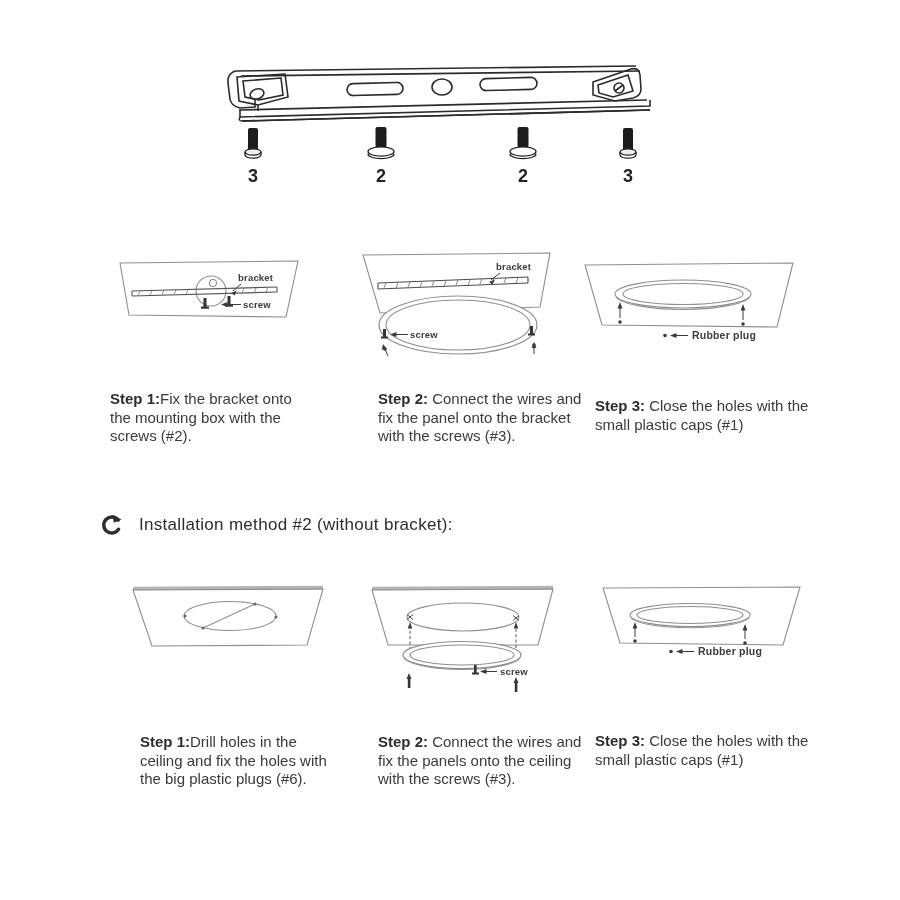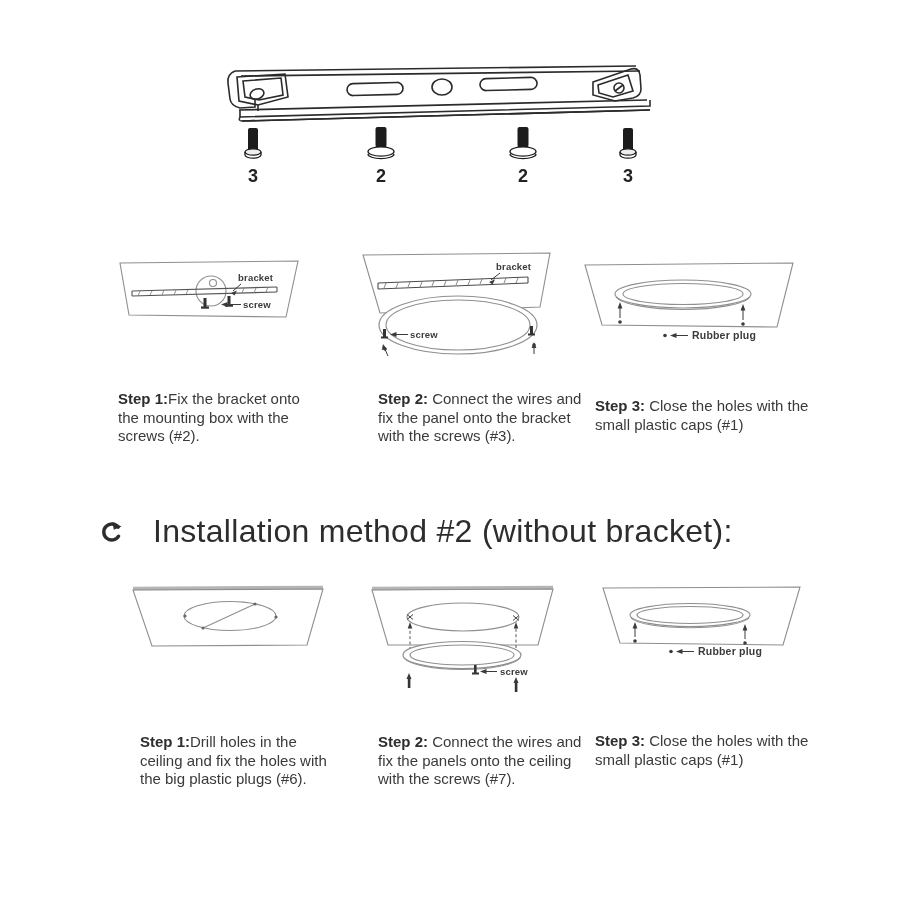--- a/index.html
+++ b/index.html
@@ -10,22 +10,22 @@
   .abs{position:absolute;}
   svg{display:block;}
   svg text{font-family:"Liberation Sans",sans-serif;}
   .qty{font-size:18px;font-weight:600;fill:#222222;}
   .figlabel{font-size:9.5px;font-weight:700;fill:#3b3b3b;letter-spacing:.2px;}
   .cap{
     position:absolute;font-size:15px;line-height:18.5px;color:#3a3a3a;
   }
   .cap b{color:#2e2e2e;}
   .heading{
-    position:absolute;display:flex;align-items:center;gap:29px;
-    color:#2d2d2d;font-size:32px;letter-spacing:.3px;text-align:right;
+    position:absolute;display:flex;align-items:center;gap:15px;
+    color:#2d2d2d;font-size:17px;letter-spacing:.3px;text-align:right;
   }
   .gray{stroke:#8f8f8f;fill:none;stroke-width:1.1;}
   .dark{stroke:#2b2b2b;fill:none;stroke-width:1.6;}
   .lbl-arrow{stroke:#3b3b3b;stroke-width:1;}
   .lbl-head{fill:#3b3b3b;stroke:none;}
 </style>
 </head>
 <body>
 
 <div class="sheet">
@@ -245,33 +245,33 @@
     <polygon class="lbl-head" points="43,42 40.6,48.5 45.4,48.5"></polygon>
     <circle cx="153" cy="63" r="1.8" fill="#3b3b3b"></circle>
     <line class="lbl-arrow" x1="153" y1="59" x2="153" y2="48"></line>
     <polygon class="lbl-head" points="153,44 150.6,50.5 155.4,50.5"></polygon>
     <text class="figlabel" x="106" y="75" style="font-size:10.5px">Rubber plug</text>
     <line class="lbl-arrow" x1="102" y1="71.5" x2="89" y2="71.5"></line>
     <polygon class="lbl-head" points="84,71.5 90.5,69 90.5,74"></polygon>
     <circle cx="79" cy="71.5" r="1.8" fill="#3b3b3b"></circle>
   </svg>
 
-  <div class="cap" style="left:118px;top:390px;width:204px">
+  <div class="cap" style="left:110px;top:390px;width:204px">
     <b>Step 1:</b><span>Fix the bracket onto the mounting box with the screws (#2).</span>
   </div>
   <div class="cap" style="left:378px;top:390px;width:204px">
     <b>Step 2:</b><span> Connect the wires and fix the panel onto the bracket with the screws (#3).</span>
   </div>
   <div class="cap" style="left:595px;top:397px;width:218px">
     <b>Step 3:</b><span> Close the holes with the small plastic caps (#1)</span>
   </div>
 
   <div class="cap" style="left:140px;top:733px;width:200px">
     <b>Step 1:</b><span>Drill holes in the ceiling and fix the holes with the big plastic plugs (#6).</span>
   </div>
   <div class="cap" style="left:378px;top:733px;width:204px">
-    <b>Step 2:</b><span> Connect the wires and fix the panels onto the ceiling with the screws (#7).</span>
+    <b>Step 2:</b><span> Connect the wires and fix the panels onto the ceiling with the screws (#3).</span>
   </div>
   <div class="cap" style="left:595px;top:732px;width:218px">
     <b>Step 3:</b><span> Close the holes with the small plastic caps (#1)</span>
   </div>
 
 </div>
 
 </body></html>

